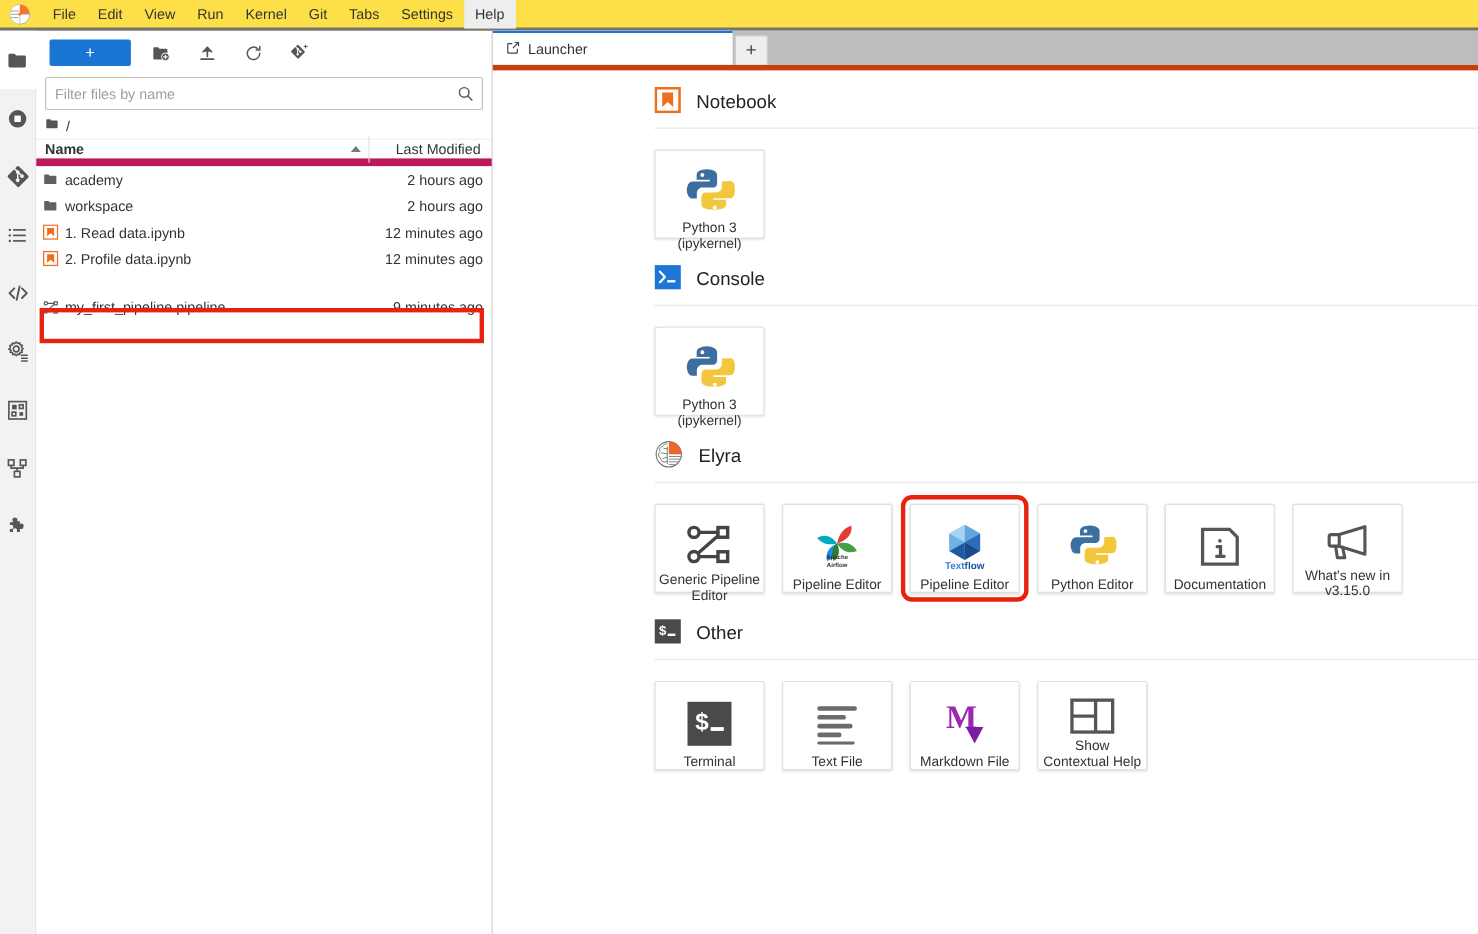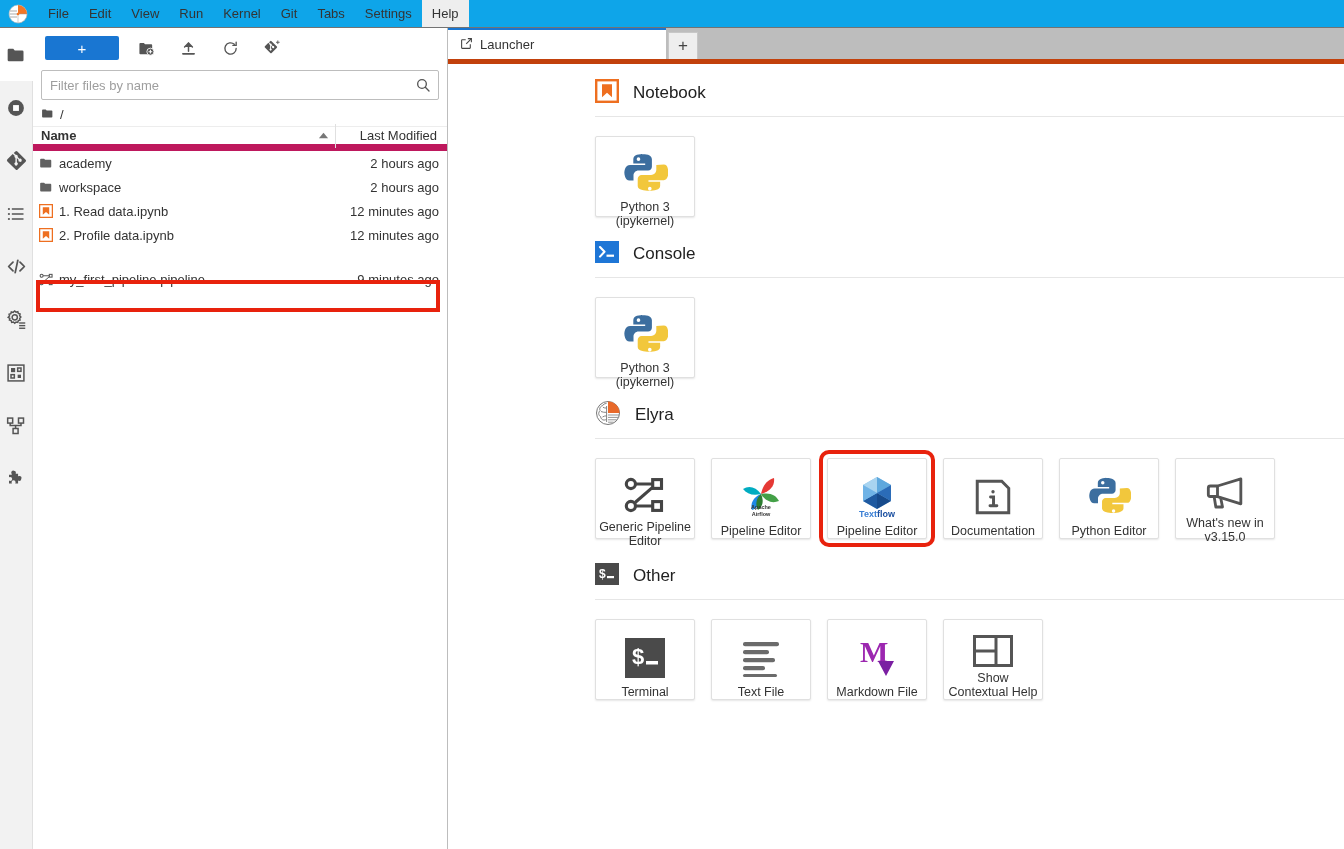--- a/index.html
+++ b/index.html
@@ -7,21 +7,21 @@
     width: 1344px; height: 849px;
     font-family: "Liberation Sans", sans-serif;
     background: #ffffff;
     overflow: hidden;
   }
   body { position: relative; }
 
   
   #menubar {
     position: absolute; left: 0; top: 0; width: 1344px; height: 28px;
-    background: #0ea5e9; border-bottom: 1px solid #737373;
+    background: #fde047; border-bottom: 3px solid #737373;
     display: flex; align-items: center;
   }
   #jupyter-logo { width: 28px; height: 28px; margin-left: 4px; display:flex; align-items:center; justify-content:center; }
   .menu-item {
     font-size: 13px; color: #343434; padding: 5px 10px; height: 27px;
     display: flex; align-items: center; cursor: pointer; white-space: nowrap;
   }
   .menu-item.active { background: #eeeeee; }
   #menu-list { display: flex; margin-left: 6px; }
 
@@ -477,37 +477,37 @@
               <polygon points="22,18 36,26 22,34" fill="#174b8c"></polygon>
               <polygon points="8,10 22,18 8,26" fill="#6fb3e6"></polygon>
             </svg>
             <div style="font-size:9px;line-height:10px;margin-top:-4px;font-weight:bold;"><span style="color:#3a7fd5;">Text</span><span style="color:#1a4fa0;">flow</span></div>
           </div>
           <div class="card-label">Pipeline Editor</div>
         </div>
 
         <div class="card">
           <div class="card-icon">
+            <svg width="44" height="44" viewBox="0 0 24 24">
+              <path d="M11.9 1.5c-1.6 0-3 .15-4.1.5-1.3.4-1.9 1.2-1.9 2.3v2.2h6.2v.8H4.2c-1.2 0-2.2.7-2.6 2-.5 1.5-.5 2.5 0 4.1.4 1.2 1.1 2 2.3 2h2.1v-2.6c0-1.4 1.2-2.6 2.6-2.6h5c1.1 0 2-.9 2-2V4.3c0-1.1-.9-1.9-2-2.3-1.1-.35-2.3-.5-3.7-.5zM8.6 3.3a.95.95 0 1 1 0 1.9.95.95 0 0 1 0-1.9z" fill="#3C6E9F"></path>
+              <path d="M17.9 7.3v2.5c0 1.5-1.3 2.7-2.7 2.7h-5c-1.1 0-2 1-2 2v3.7c0 1.1 1 1.7 2 2 1.3.4 2.5.5 4 .5 1.4 0 2.6-.1 3.8-.5 1.2-.35 1.9-1.05 1.9-2v-2.2h-6.1v-.8h8c1.2 0 1.7-.8 2.1-2 .4-1.2.4-2.4 0-4.1-.3-1.2-.9-2-2.1-2zm-3.4 11.4a.95.95 0 1 1 0 1.9.95.95 0 0 1 0-1.9z" fill="#F2C73C"></path>
+            </svg>
+          </div>
+          <div class="card-label">Python Editor</div>
+        </div>
+
+        <div class="card">
+          <div class="card-icon">
             <svg width="42" height="42" viewBox="0 0 24 24" fill="none" stroke="#555" stroke-width="1.7">
               <path d="M3 3h14l4 4v14H3z"></path>
               <circle cx="12" cy="9" r="0.95" fill="#555" stroke="none"></circle>
               <path d="M10.6 12h1.7v5M10.3 17h3.9" stroke-linecap="round"></path>
             </svg>
           </div>
           <div class="card-label">Documentation</div>
-        </div>
-
-        <div class="card">
-          <div class="card-icon">
-            <svg width="44" height="44" viewBox="0 0 24 24">
-              <path d="M11.9 1.5c-1.6 0-3 .15-4.1.5-1.3.4-1.9 1.2-1.9 2.3v2.2h6.2v.8H4.2c-1.2 0-2.2.7-2.6 2-.5 1.5-.5 2.5 0 4.1.4 1.2 1.1 2 2.3 2h2.1v-2.6c0-1.4 1.2-2.6 2.6-2.6h5c1.1 0 2-.9 2-2V4.3c0-1.1-.9-1.9-2-2.3-1.1-.35-2.3-.5-3.7-.5zM8.6 3.3a.95.95 0 1 1 0 1.9.95.95 0 0 1 0-1.9z" fill="#3C6E9F"></path>
-              <path d="M17.9 7.3v2.5c0 1.5-1.3 2.7-2.7 2.7h-5c-1.1 0-2 1-2 2v3.7c0 1.1 1 1.7 2 2 1.3.4 2.5.5 4 .5 1.4 0 2.6-.1 3.8-.5 1.2-.35 1.9-1.05 1.9-2v-2.2h-6.1v-.8h8c1.2 0 1.7-.8 2.1-2 .4-1.2.4-2.4 0-4.1-.3-1.2-.9-2-2.1-2zm-3.4 11.4a.95.95 0 1 1 0 1.9.95.95 0 0 1 0-1.9z" fill="#F2C73C"></path>
-            </svg>
-          </div>
-          <div class="card-label">Python Editor</div>
         </div>
 
         <div class="card">
           <div class="card-icon">
             <svg width="44" height="40" viewBox="0 0 26 24" fill="none" stroke="#555" stroke-width="1.7" stroke-linejoin="round">
               <path d="M22.5 3.5v15l-14-4.3V7.8z"></path>
               <path d="M8.5 7.8H4.2A1.2 1.2 0 0 0 3 9v3.9a1.2 1.2 0 0 0 1.2 1.2h4.3"></path>
               <path d="M6.5 14.2l1 6.2h4l-1.1-5.5"></path>
             </svg>
           </div>

